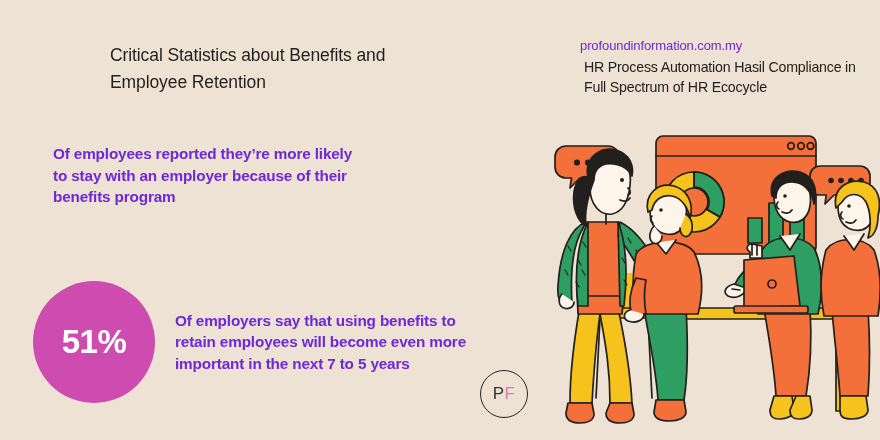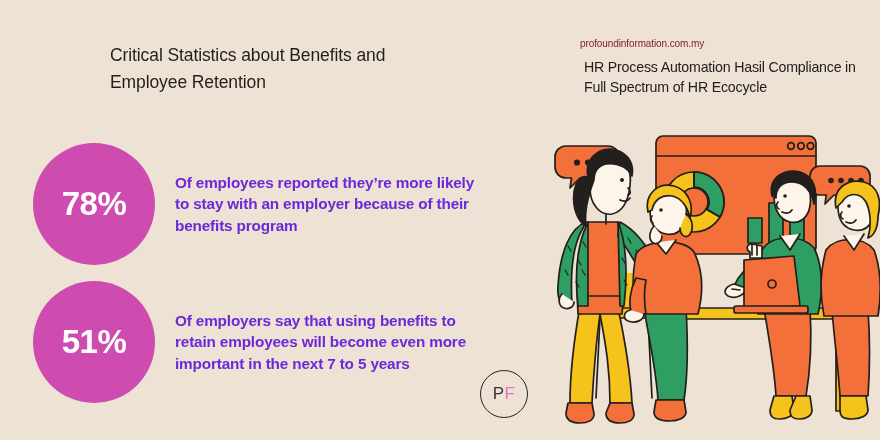--- a/index.html
+++ b/index.html
@@ -86,22 +86,22 @@
     letter-spacing: 0.4px;
   }
   .logo .p { color: #3A3330; }
   .logo .f { color: #D877C2; }
 
   
   .site-url {
     position: absolute;
     left: 580px;
     top: 38px;
-    font-size: 10px;
-    color: #7f1d1d;
+    font-size: 13px;
+    color: #6d28d9;
     letter-spacing: -0.1px;
   }
   .site-head {
     position: absolute;
     left: 584px;
     top: 58px;
     width: 288px;
     font-size: 14.2px;
     line-height: 19.5px;
     color: #23201D;
@@ -118,23 +118,20 @@
   }
 </style>
 </head>
 <body>
 
 <div class="canvas">
 
   <div class="headline">Critical Statistics about Benefits and Employee Retention</div>
 
   <div class="stat-row one">
-    <div class="stat-circle">
-      <span class="pct">78%</span>
-    </div>
     <div class="stat-text">Of employees reported they’re more likely to stay with an employer because of their benefits program</div>
   </div>
 
   <div class="stat-row two">
     <div class="stat-circle">
       <span class="pct">51%</span>
     </div>
     <div class="stat-text">Of employers say that using benefits to retain employees will become even more important in the next 7 to 5 years</div>
   </div>
 

